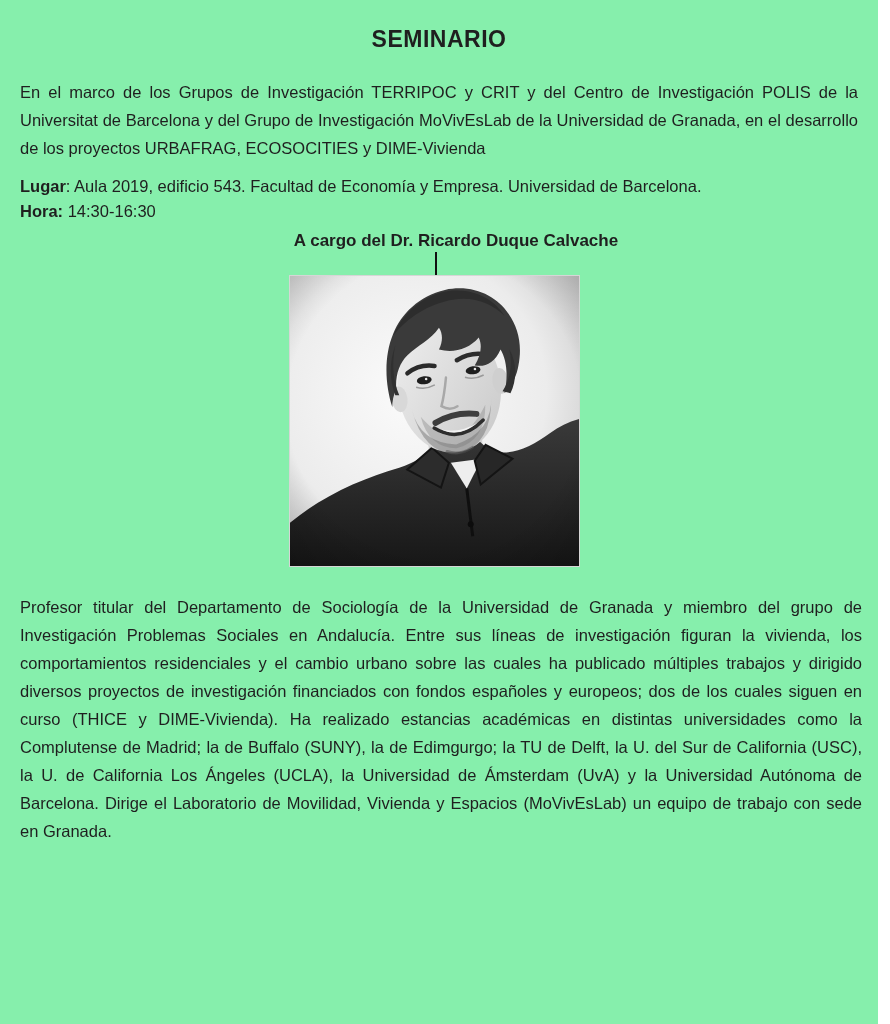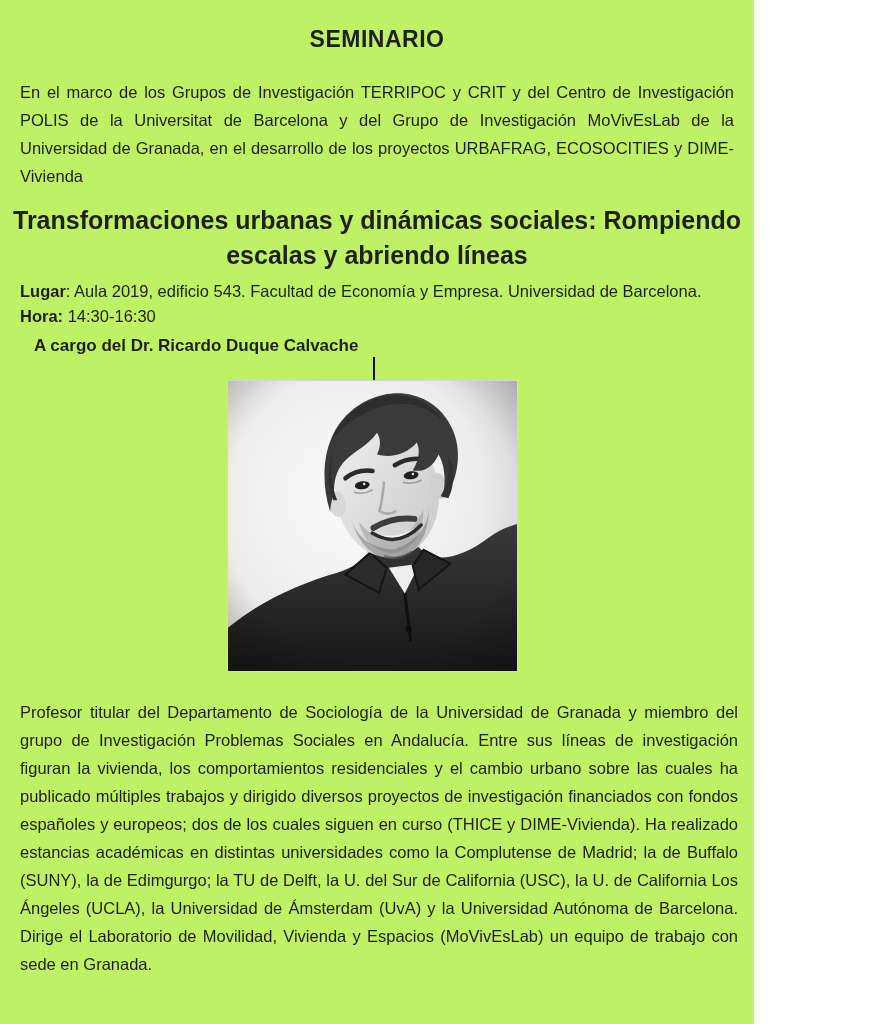--- a/index.html
+++ b/index.html
@@ -1,20 +1,20 @@
 <!DOCTYPE html>
 <html lang="es"><head>
 <meta charset="utf-8">
 <style>
   html, body { margin: 0; padding: 0; background: #ffffff; }
   .page {
     position: relative;
-    width: 754px;
+    width: 878px;
     height: 1024px;
-    background: #bef264;
+    background: #86efac;
     overflow: hidden;
     font-family: "Liberation Sans", sans-serif;
     color: #1f1f1f;
   }
   .doc-title {
     margin: 26px 0 0 0;
     font-size: 23px;
     line-height: 26px;
     font-weight: bold;
     text-align: center;
@@ -43,21 +43,21 @@
   .address-link {
     color: #3a3ac6;
     text-decoration: underline;
     cursor: pointer;
   }
   .speaker-caption {
     margin: 7px 0 0 10px;
     font-size: 17px;
     line-height: 20px;
     font-weight: bold;
-    text-align: left;
+    text-align: center;
     padding-left: 24px;
   }
   .connector-line {
     width: 2px;
     height: 23px;
     background: #111111;
     margin: 1px auto 0 auto;
     transform: translateX(-3px);
   }
   .portrait-wrap {
@@ -78,21 +78,20 @@
 </style>
 </head>
 <body>
 
 <div class="page">
 
   <h1 class="doc-title">SEMINARIO</h1>
 
   <p class="intro">En el marco de los Grupos de Investigación TERRIPOC y CRIT y del Centro de Investigación POLIS de la Universitat de Barcelona y del Grupo de Investigación MoVivEsLab de la Universidad de Granada, en el desarrollo de los proyectos URBAFRAG, ECOSOCITIES y DIME-Vivienda</p>
 
-  <h2 class="seminar-title">Transformaciones urbanas y dinámicas sociales: Rompiendo escalas y abriendo líneas</h2>
 
   <div class="details">
     <div><b>Lugar</b><span>: Aula 2019, edificio 543. Facultad de Economía y Empresa. Universidad de Barcelona.</span></div>
     <div><b>Hora:</b>
       <span>14:30-16:30</span></div>
   </div>
 
   <p class="speaker-caption">A cargo del Dr. Ricardo Duque Calvache</p>
 
   <div class="connector-line"></div>

